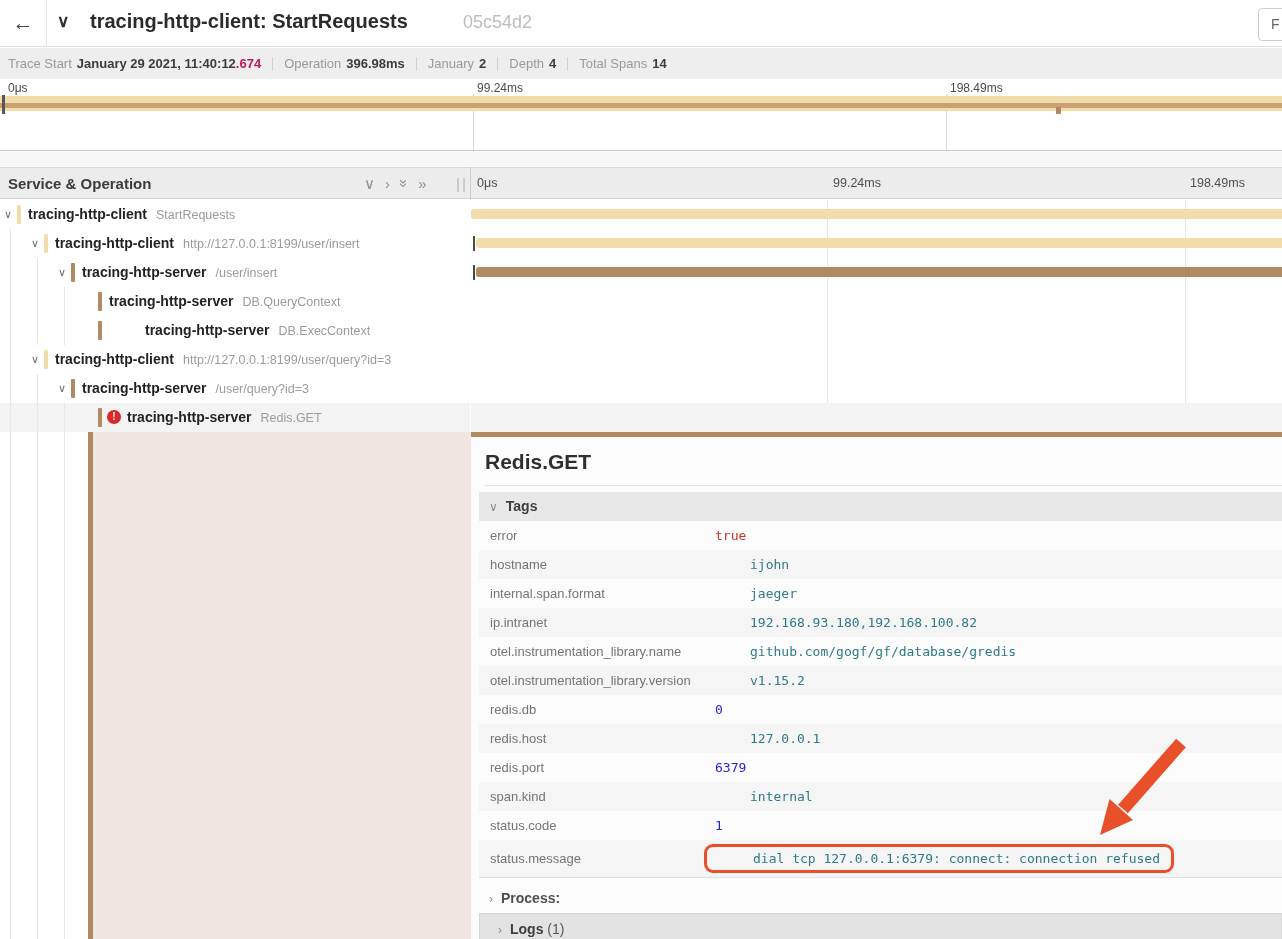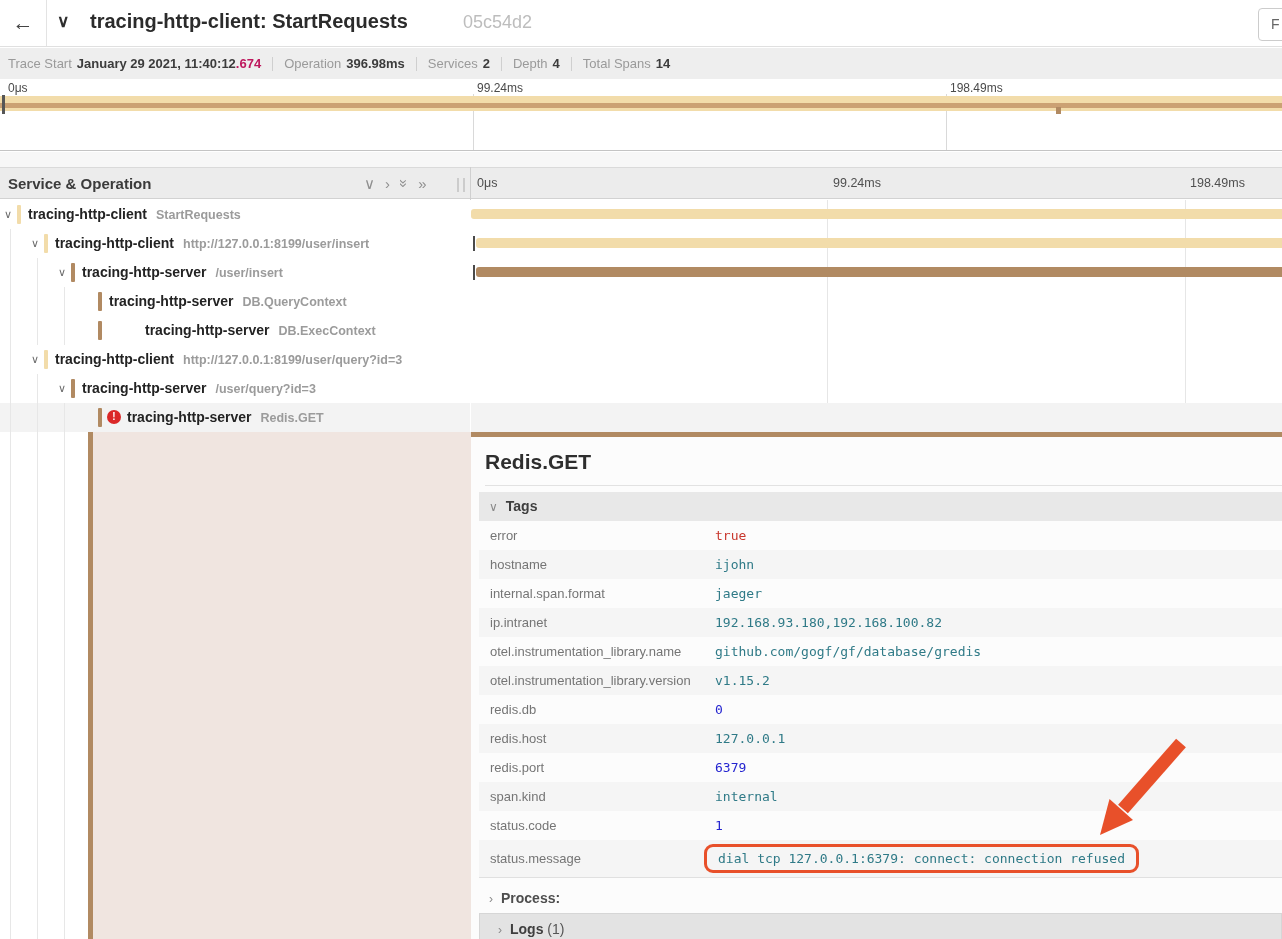--- a/index.html
+++ b/index.html
@@ -52,21 +52,21 @@
   .rows-area { position:absolute; left:0; top:200px; width:1282px; height:232px; background:#fff; }
   .tl-gridline { position:absolute; top:0; height:232px; width:1px; background:#e6e6e6; }
   .tree-row { position:absolute; left:0; width:470px; height:29px; cursor:pointer; }
   .tl-row { position:absolute; left:471px; width:811px; height:29px; cursor:pointer; }
   .row-sel { background:#f3f3f3; }
   .guide { position:absolute; top:0; width:1px; height:29px; background:#e7e7e7; }
   .tree-chevron { position:absolute; top:8px; font-size:11px; color:#6b6b6b; }
   .svc-bar { position:absolute; top:5px; width:4px; height:19px; border-radius:1px; }
   .c-client { background:#f2dcaa; } .c-server { background:#b18a62; }
   .svc-name { position:absolute; top:6px; font-size:14px; font-weight:700; color:#232323; white-space:nowrap; }
-  .op-name  { font-size:12.5px; font-weight:700; color:#9b9b9b; margin-left:9px; }
+  .op-name  { font-size:12.5px; font-weight:400; color:#9b9b9b; margin-left:9px; }
   .err-icon { position:absolute; top:7px; width:14px; height:14px; border-radius:50%; background:#db2828;
     color:#fff; font-size:10px; font-weight:700; text-align:center; line-height:14px; }
   .tl-bar { position:absolute; top:9px; height:10px; border-radius:3px 0 0 3px; }
   .bar-tick { position:absolute; top:7px; width:1.5px; height:15px; background:#4a4a4a; }
 
   
   .detail-left-white { position:absolute; left:0; top:432px; width:88px; height:507px; background:#fff; }
   .detail-left-white .dguide { position:absolute; top:0; width:1px; height:507px; background:#e7e7e7; }
   .detail-accent { position:absolute; left:88px; top:432px; width:5px; height:507px; background:#b18a62; }
   .detail-beige { position:absolute; left:93px; top:432px; width:378px; height:507px; background:#f0e5e0; }
@@ -77,21 +77,21 @@
   .detail-hr { position:absolute; left:14px; top:48px; right:0; height:1px; background:#e2e2e2; }
   .tags-header { position:absolute; left:8px; top:55px; right:0; height:29px; background:#e8e8e8;
     font-size:14px; font-weight:700; color:#3f3f3f; padding:6px 0 0 10px; cursor:pointer; }
   .tags-header .chev, .sec-chev { color:#8a8a8a; font-weight:400; margin-right:8px; font-size:12px; }
   .tags-table { position:absolute; left:8px; top:84px; right:0; }
   .tag-row { position:relative; height:29px; font-size:13px; display:flex; align-items:center; }
   .tag-row:nth-child(even) { background:#f5f5f5; }
   .tag-row.hl { height:37px; }
   .tag-key { color:#757575; width:236px; padding-left:11px; flex:none; white-space:nowrap; }
   .tag-val { font-family:"DejaVu Sans Mono","Liberation Mono",monospace; font-size:13px; white-space:nowrap; }
-  .v-string { color:#2f7a87; } .v-number { color:#2424d0; } .v-bool { color:#c8372d; }
+  .v-string { color:#2f7a87;margin-left:35px; } .v-number { color:#2424d0; } .v-bool { color:#c8372d; }
   .hl-box { border:3px solid #e8502a; border-radius:9px; padding:4px 11px; margin-left:-11px; }
   .table-hr { position:absolute; left:8px; right:0; top:440px; height:1px; background:#e0e0e0; }
   .process-row { position:absolute; left:8px; right:0; top:448px; height:27px; font-size:14px; font-weight:700;
     color:#4e4e4e; padding:5px 0 0 10px; cursor:pointer; }
   .logs-row { position:absolute; left:8px; right:0; top:476px; height:31px; background:#e3e3e3;
     border:1px solid #d6d6d6; font-size:14px; font-weight:700; color:#3f3f3f; padding:7px 0 0 18px; cursor:pointer; }
   .logs-count { font-weight:400; color:#555; }
 
   .annot-arrow { position:absolute; left:1085px; top:733px; width:110px; height:110px; pointer-events:none; }
 </style>
@@ -107,21 +107,21 @@
 </div>
 
 <div class="statsbar">
   <span class="lbl">Trace Start</span>
   <span class="val">January 29 2021, 11:40:12</span>
   <span class="dim">.674</span>
   <span class="sep"></span>
   <span class="lbl">Operation</span>
   <span class="val">396.98ms</span>
   <span class="sep"></span>
-  <span class="lbl">Services</span>
+  <span class="lbl">January</span>
   <span class="val">2</span>
   <span class="sep"></span>
   <span class="lbl">Depth</span>
   <span class="val">4</span>
   <span class="sep"></span>
   <span class="lbl">Total Spans</span>
   <span class="val">14</span>
 </div>
 
 <div class="minimap">

